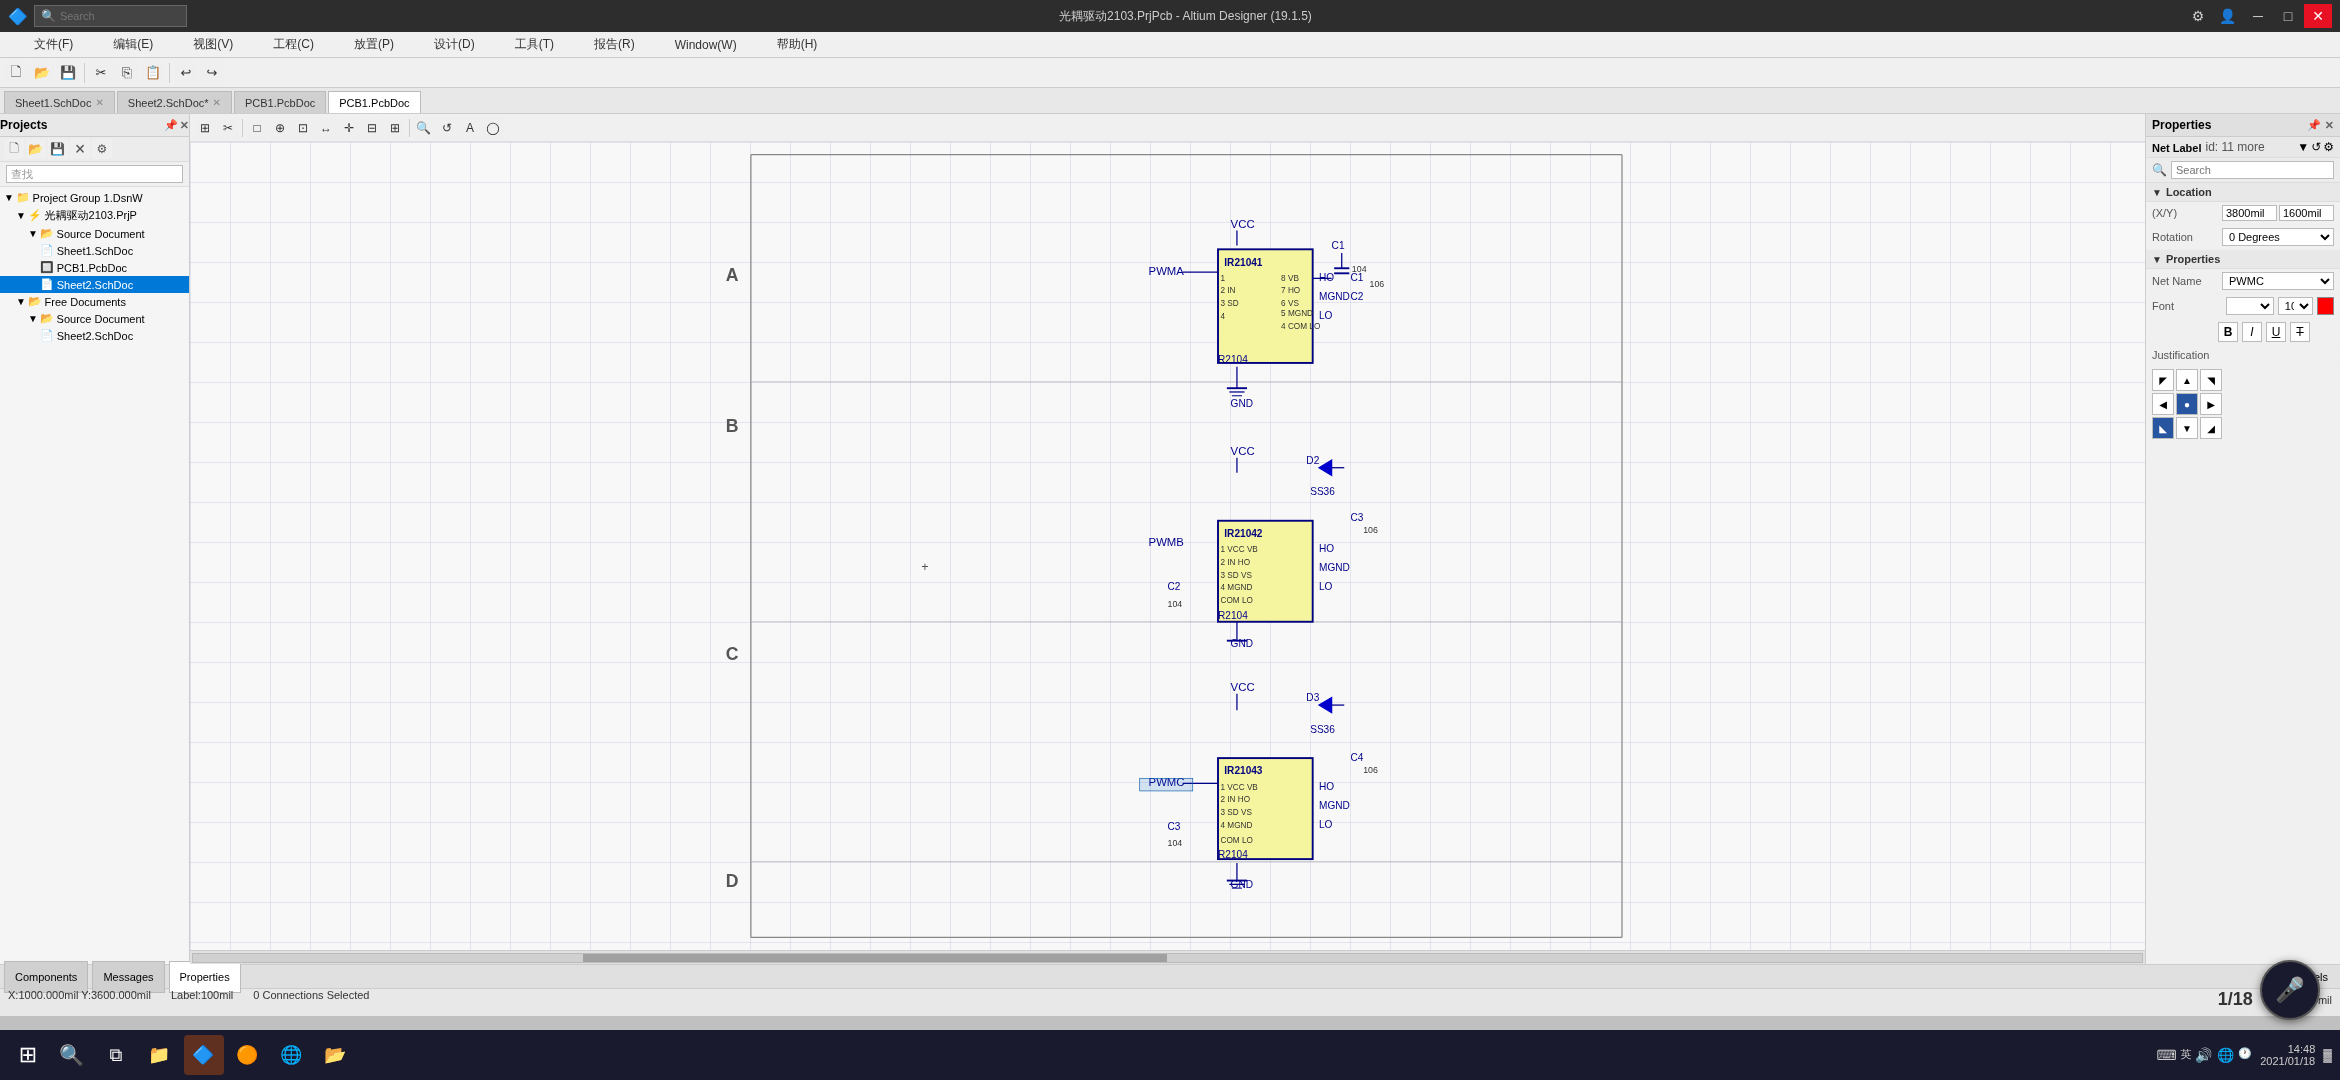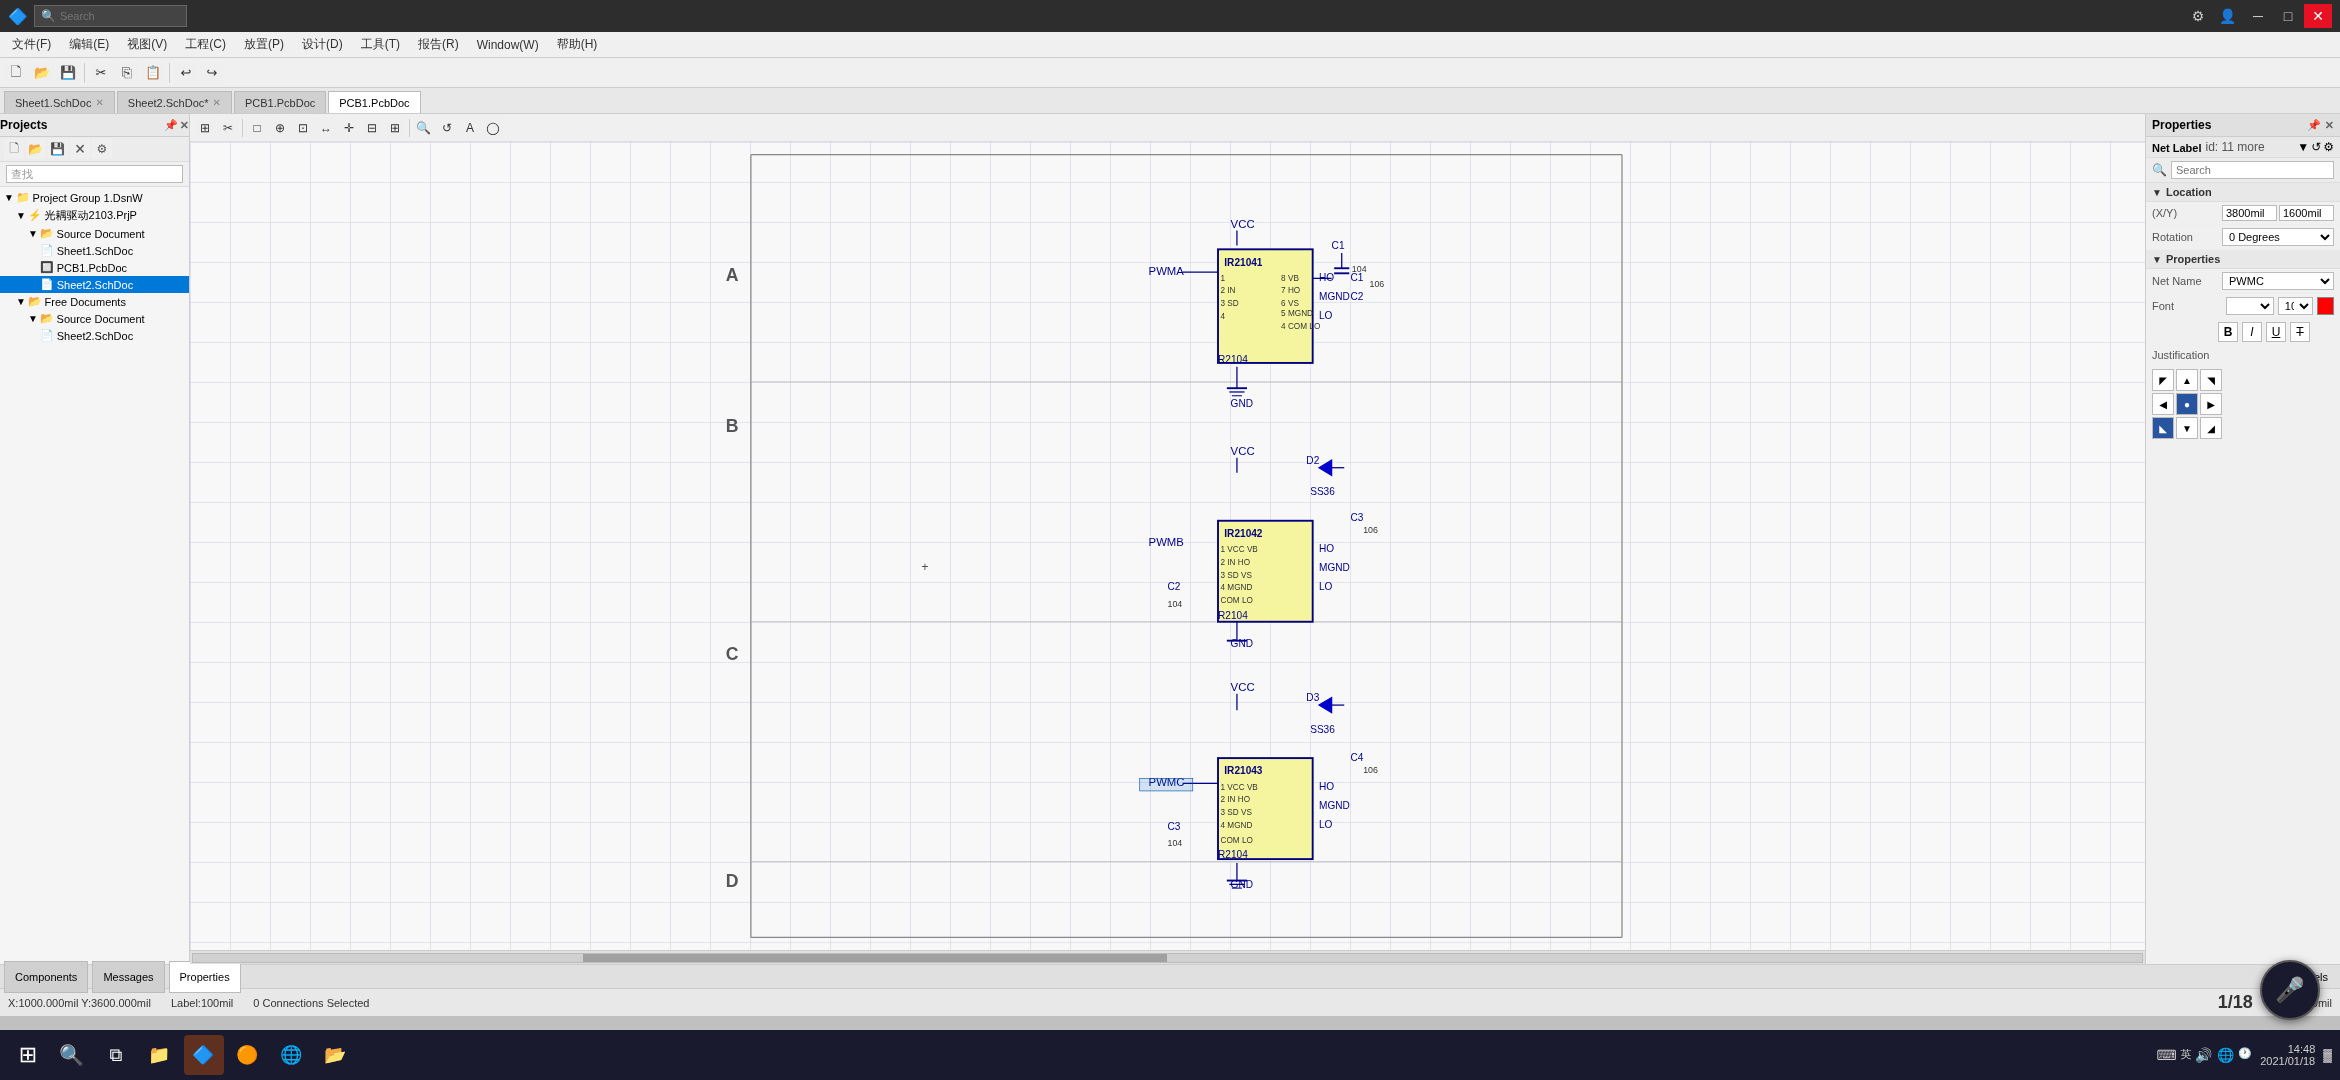--- a/index.html
+++ b/index.html
@@ -38,20 +38,21 @@
       gap: 2px;
     }
     #menubar .menu-item {
       padding: 2px 8px;
       cursor: pointer;
       font-size: 12px;
       color: #333;
       height: 22px;
       display: flex;
       align-items: center;
+      margin-left: 22px;
     }
 
     
     #toolbar {
       height: 30px;
       background: #f0f0f0;
       border-bottom: 1px solid #ccc;
       display: flex;
       align-items: center;
       padding: 0 4px;
@@ -334,21 +335,21 @@
       cursor: pointer; font-size: 10px;
     }
     .j-btn.active { background: #2855a0; color: white; }
 
     
     #statusbar {
       height: 28px;
       background: #e8e8e8;
       border-top: 1px solid #ccc;
       display: flex;
-      align-items: center;
+      align-items: flex-start;
       padding: 0 8px;
       font-size: 11px;
       color: #333;
       gap: 20px;
     }
     #statusbar .status-right { margin-left: auto; display: flex; gap: 20px; align-items: center; }
 
     
     #bottom-tabs {
       height: 24px;
@@ -436,20 +437,21 @@
 <body>
 
 <div id="titlebar">
   <div class="title-left">
     <span style="font-size:16px;">🔷</span>
     <div class="title-search">
       <span>🔍</span>
       <input type="text" placeholder="Search" style="">
     </div>
   </div>
+  <div class="title-center">光耦驱动2103.PrjPcb - Altium Designer (19.1.5)</div>
   <div class="title-controls">
     <span>⚙</span>
     <span>👤</span>
     <span>─</span>
     <span>□</span>
     <span>✕</span>
   </div>
 </div>
 
 <div id="menubar">

